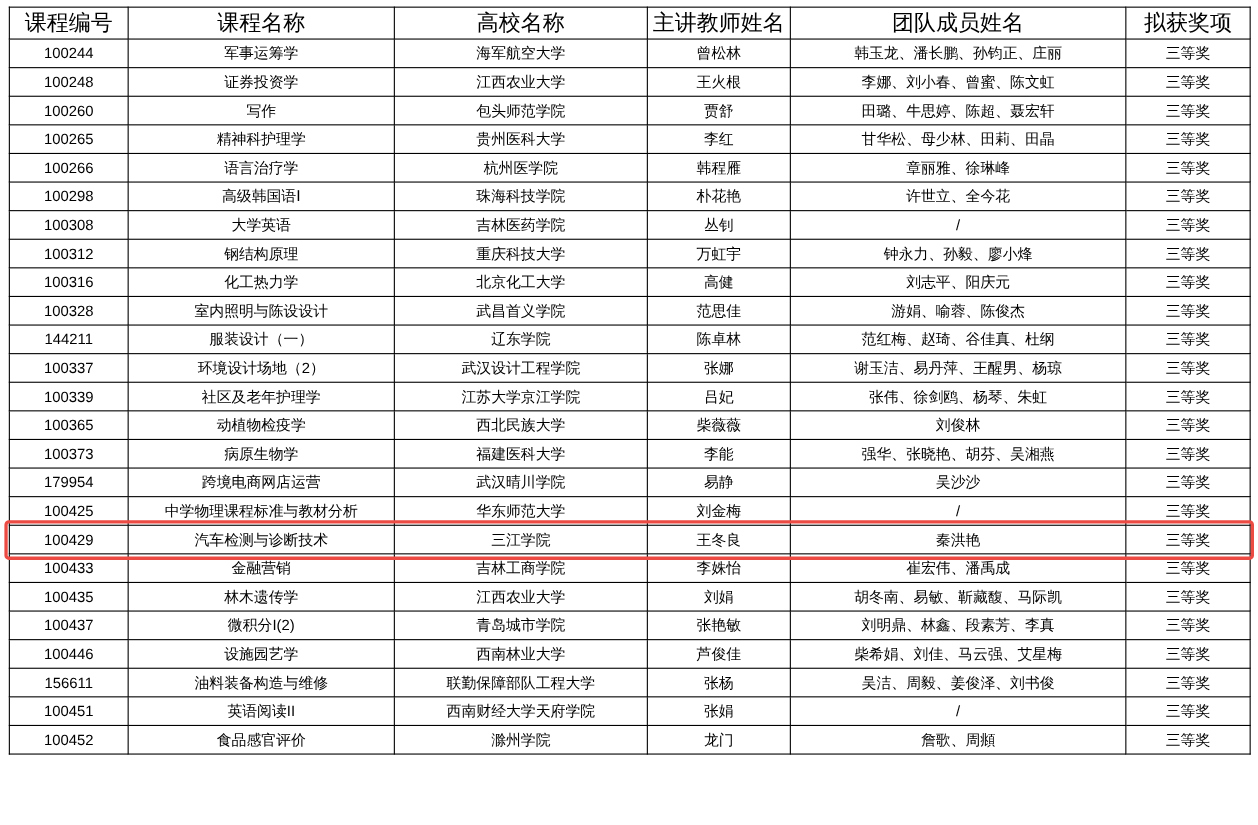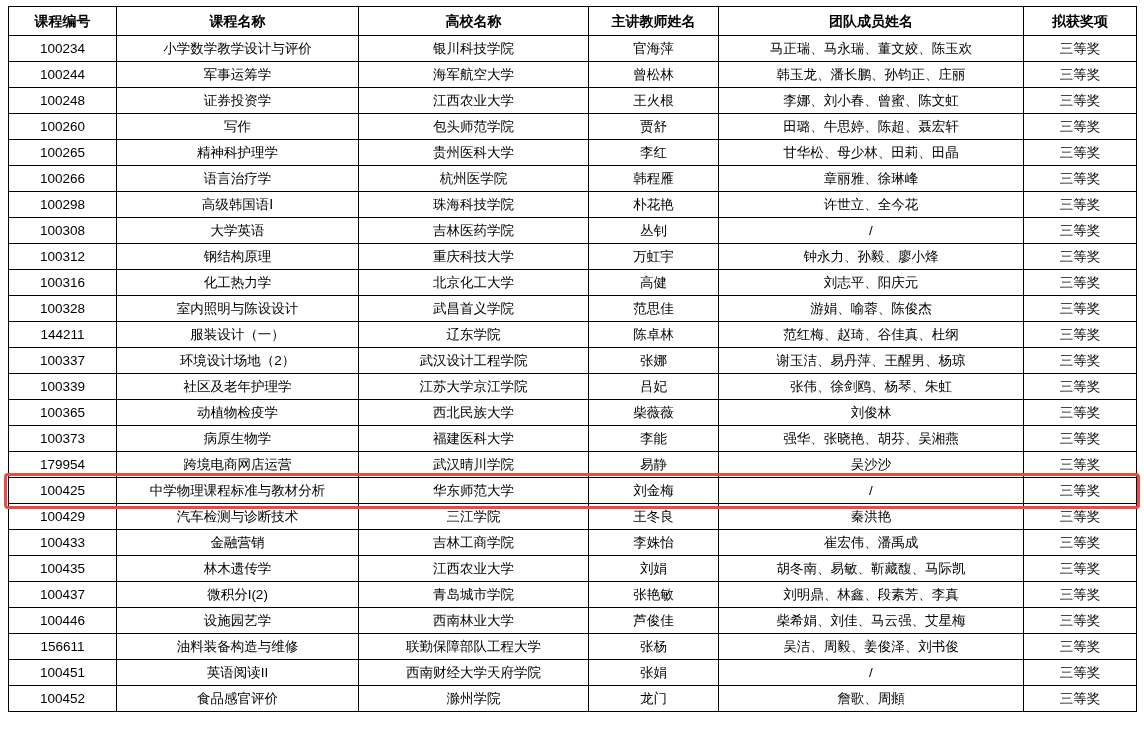--- a/index.html
+++ b/index.html
@@ -32,24 +32,24 @@
     border: 1px solid #000;
     text-align: center;
     vertical-align: middle;
     height: 25px;
     line-height: 25px;
     padding: 0 2px;
     overflow: hidden;
     white-space: nowrap;
   }
   table.award-table th {
-    font-weight: bold;
+    font-weight: normal;
     height: 28px;
     line-height: 28px;
-    font-size: 14px;
+    font-size: 20px;
   }
   
   col.c-code    { width: 108px; }
   col.c-name    { width: 242px; }
   col.c-school  { width: 230px; }
   col.c-teacher { width: 130px; }
   col.c-team    { width: 305px; }
   col.c-award   { width: 113px; }
 
   .row-highlight td {
@@ -88,28 +88,20 @@
         <th>课程编号</th>
         <th>课程名称</th>
         <th>高校名称</th>
         <th>主讲教师姓名</th>
         <th>团队成员姓名</th>
         <th>拟获奖项</th>
       </tr>
     </thead>
     <tbody id="table-body">
         <tr>
-          <td>100234</td>
-          <td>小学数学教学设计与评价</td>
-          <td>银川科技学院</td>
-          <td>官海萍</td>
-          <td>马正瑞、马永瑞、董文姣、陈玉欢</td>
-          <td>三等奖</td>
-        </tr>
-        <tr>
           <td>100244</td>
           <td>军事运筹学</td>
           <td>海军航空大学</td>
           <td>曾松林</td>
           <td>韩玉龙、潘长鹏、孙钧正、庄丽</td>
           <td>三等奖</td>
         </tr>
         <tr>
           <td>100248</td>
           <td>证券投资学</td>

